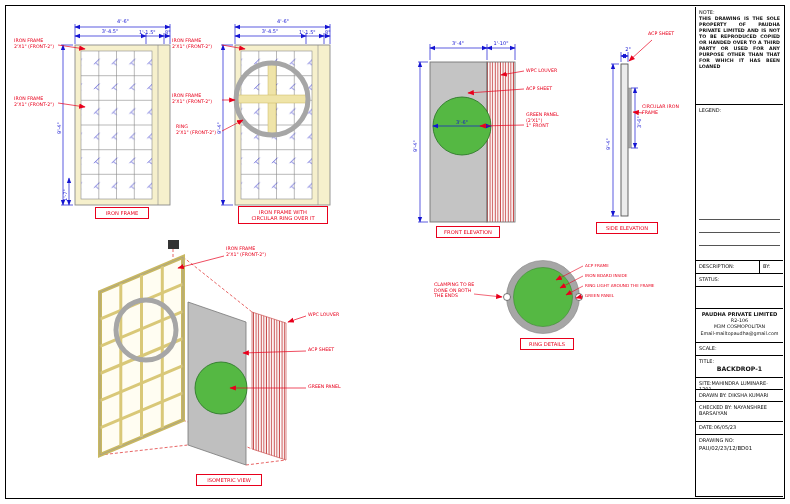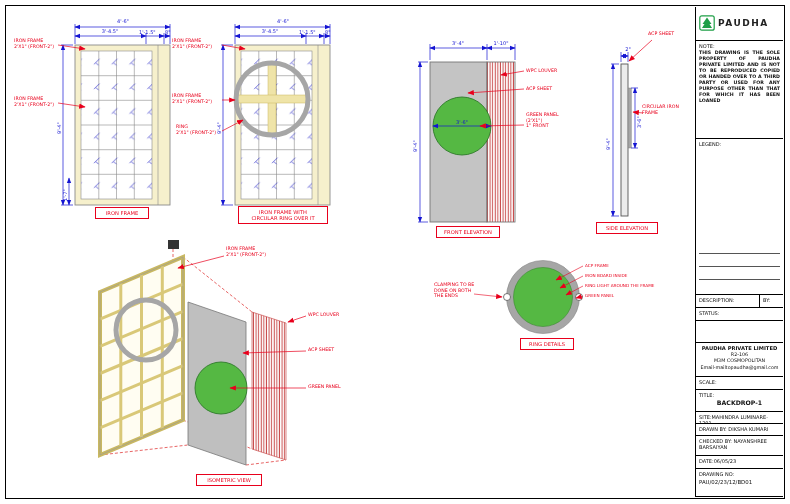--- a/index.html
+++ b/index.html
@@ -285,27 +285,20 @@
   <div class="rlabel" style="left:434px;top:282px;width:44px">CLAMPING TO BE
 DONE ON BOTH
 THE ENDS</div>
   <div class="rlabel" style="left:585px;top:263px;width:72px;font-size:4.2px">ACP FRAME</div>
   <div class="rlabel" style="left:585px;top:273px;width:72px;font-size:4.2px">IRON BOARD INSIDE</div>
   <div class="rlabel" style="left:585px;top:283px;width:72px;font-size:4.2px">RING LIGHT AROUND THE FRAME</div>
   <div class="rlabel" style="left:585px;top:293px;width:72px;font-size:4.2px">GREEN PANEL</div>
   <div class="caption" style="left:520px;top:338px;width:54px">RING DETAILS</div>
 
   <div class="titleblock">
-    <div class="tb-row tb-logo">
-      <svg width="16" height="16" viewBox="0 0 16 16">
-        <rect x="0.8" y="0.8" width="14.4" height="14.4" rx="2" fill="none" stroke="#1e9e46" stroke-width="1.2"></rect>
-        <path d="M8 2.5 L12.5 9 H10.5 L13 13 H3 L5.5 9 H3.5 Z" fill="#1e9e46"></path>
-      </svg>
-      <span class="brand-text">PAUDHA</span>
-    </div>
     <div class="tb-row tb-note">
       <div>NOTE:</div>
       <div class="body">THIS DRAWING IS THE SOLE PROPERTY OF PAUDHA PRIVATE LIMITED AND IS NOT TO BE REPRODUCED COPIED OR HANDED OVER TO A THIRD PARTY OR USED FOR ANY PURPOSE OTHER THAN THAT FOR WHICH IT HAS BEEN LOANED</div>
     </div>
     <div class="tb-row tb-legend">
       <div>LEGEND:</div>
       <div class="fill"></div>
       <div class="legend-line"></div>
       <div class="legend-line"></div>
       <div class="legend-line"></div>

